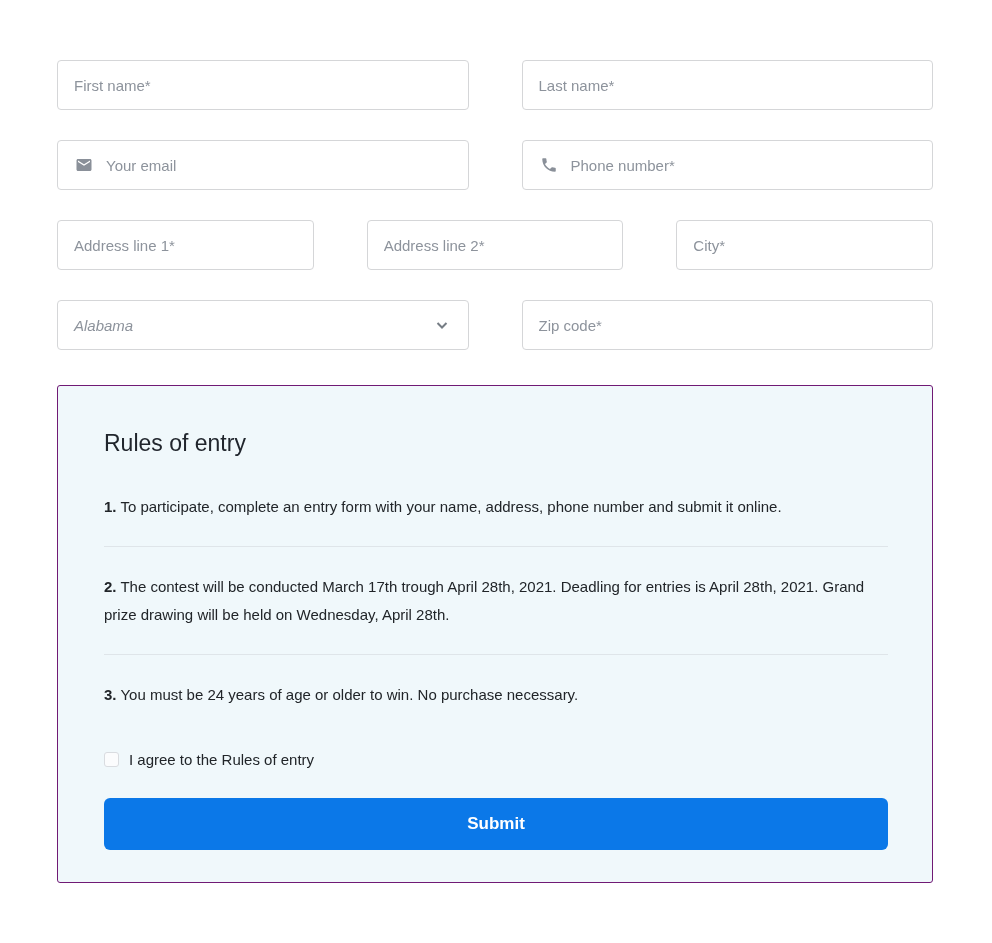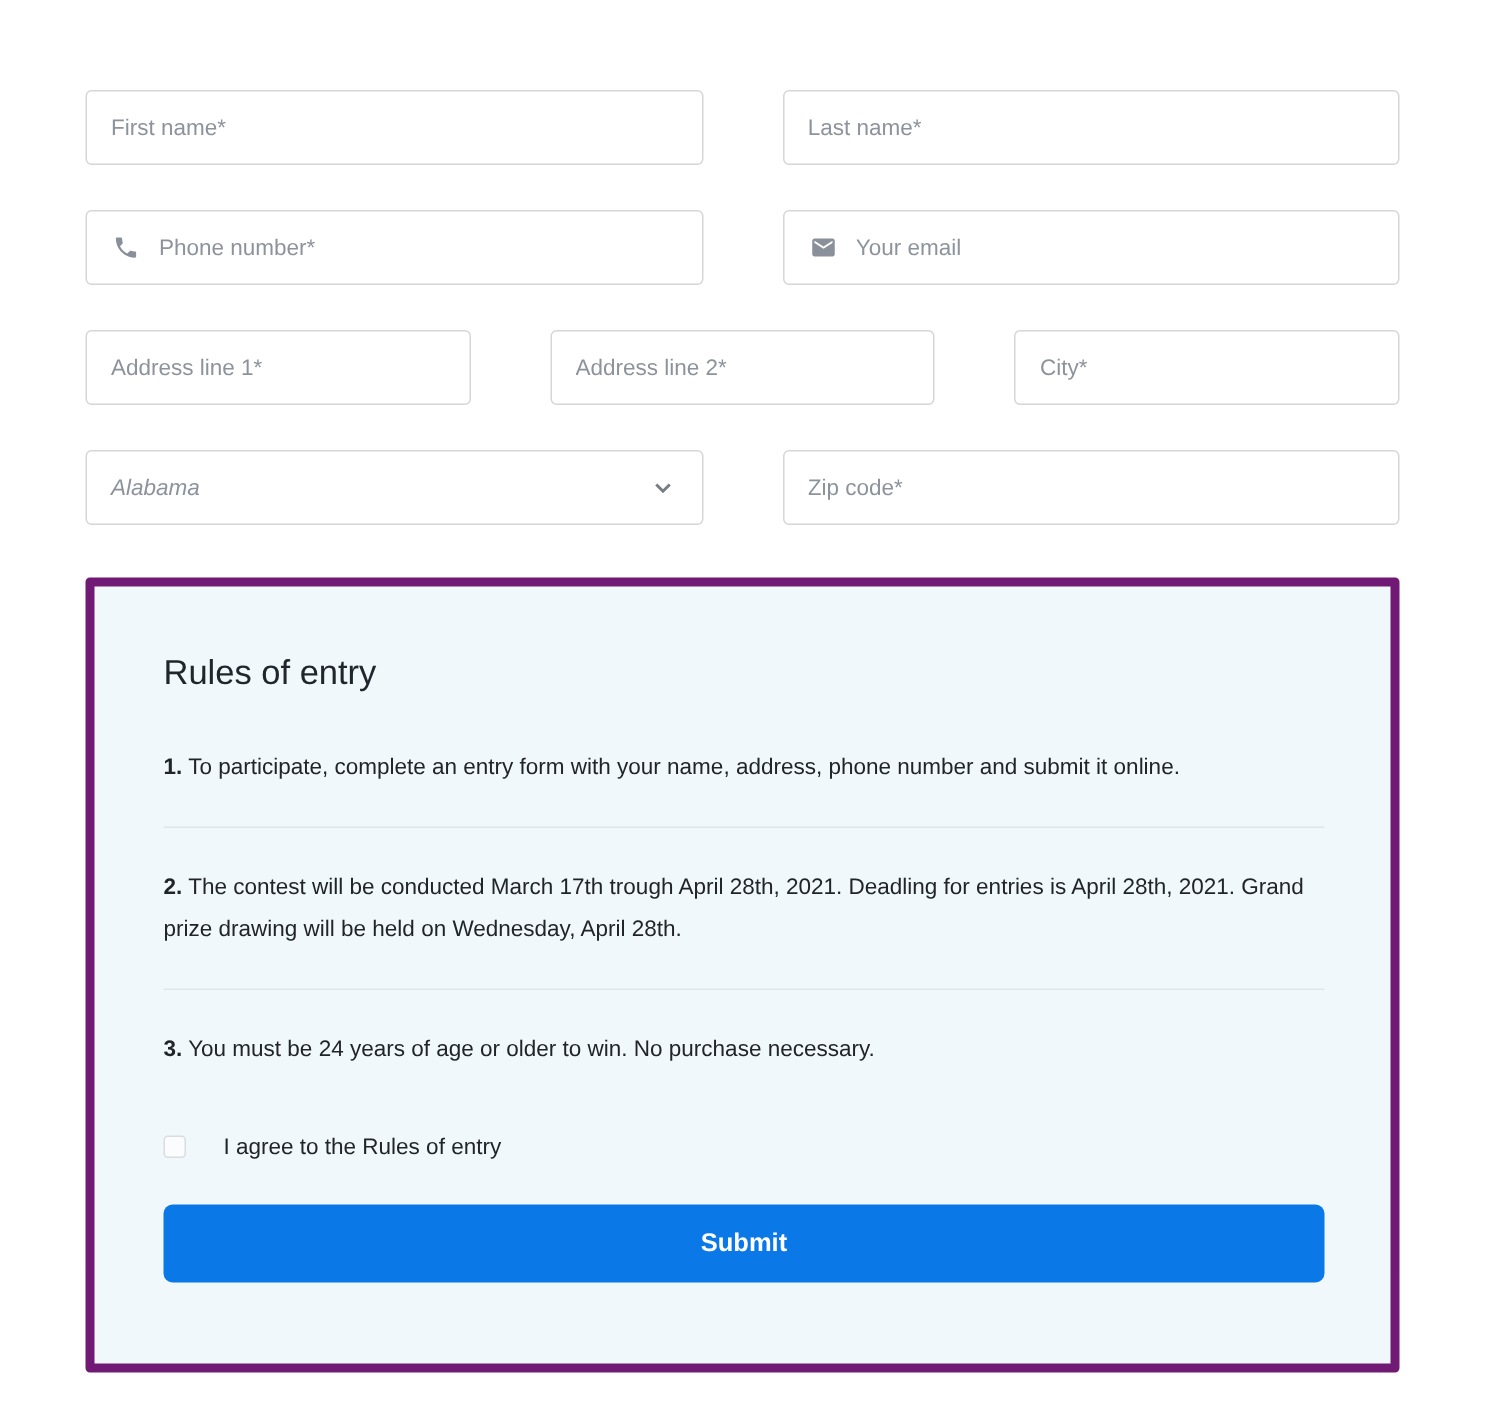--- a/index.html
+++ b/index.html
@@ -58,23 +58,23 @@
   .select-field .select-value {
     font-size: 15px;
     color: #8d939c;
   }
   .select-field .chev { width: 16px; height: 16px; flex: 0 0 auto; margin-right: 2px; }
   .select-field .chev svg { width: 16px; height: 16px; stroke: #767d85; fill: none; stroke-width: 2; }
 
   .rules-panel {
     margin-top: 35px;
     background: #f0f8fb;
-    border: 6px solid #701a75;
+    border: 1px solid #701a75;
     border-radius: 3px;
-    padding: 44px 44px 54px 46px;
+    padding: 44px 44px 32px 46px;
   }
   .rules-title {
     font-size: 23px;
     font-weight: 400;
     color: #21262d;
     margin-bottom: 36px;
   }
   .rule {
     font-size: 15px;
     line-height: 28px;
@@ -96,21 +96,21 @@
   .checkbox {
     width: 15px;
     height: 15px;
     border: 1px solid #d9dce0;
     border-radius: 3px;
     background: #fbfcfd;
     flex: 0 0 auto;
     cursor: pointer;
   }
   .agree-label {
-    margin-left: 25px;
+    margin-left: 10px;
     font-size: 15px;
     color: #212529;
   }
   .submit-btn {
     display: block;
     width: 100%;
     height: 52px;
     margin-top: 30px;
     background: #0b78e8;
     border: none;
@@ -135,32 +135,32 @@
       </div>
       <div class="field">
         <input type="text" placeholder="Last name*" style="">
       </div>
     </div>
 
     <div class="row cols-2">
       <div class="field">
         <span class="lead-icon">
           <svg viewBox="0 0 24 24">
+              <path d="M20 4H4c-1.1 0-1.99.9-1.99 2L2 18c0 1.1.9 2 2 2h16c1.1 0 2-.9 2-2V6c0-1.1-.9-2-2-2zm0 4l-8 5-8-5V6l8 5 8-5v2z"></path>
+            </svg>
+        </span>
+        <input type="text" placeholder="Your email" style="">
+      </div>
+      <div class="field">
+        <span class="lead-icon">
+          <svg viewBox="0 0 24 24">
               <path d="M6.62 10.79c1.44 2.83 3.76 5.15 6.59 6.59l2.2-2.2c.27-.27.67-.36 1.02-.24 1.12.37 2.33.57 3.57.57.55 0 1 .45 1 1V20c0 .55-.45 1-1 1-9.39 0-17-7.61-17-17 0-.55.45-1 1-1h3.5c.55 0 1 .45 1 1 0 1.25.2 2.45.57 3.57.11.35.03.74-.25 1.02l-2.2 2.2z"></path>
             </svg>
         </span>
         <input type="text" placeholder="Phone number*" style="">
-      </div>
-      <div class="field">
-        <span class="lead-icon">
-          <svg viewBox="0 0 24 24">
-              <path d="M20 4H4c-1.1 0-1.99.9-1.99 2L2 18c0 1.1.9 2 2 2h16c1.1 0 2-.9 2-2V6c0-1.1-.9-2-2-2zm0 4l-8 5-8-5V6l8 5 8-5v2z"></path>
-            </svg>
-        </span>
-        <input type="text" placeholder="Your email" style="">
       </div>
     </div>
 
     <div class="row cols-3">
       <div class="field">
         <input type="text" placeholder="Address line 1*" style="">
       </div>
       <div class="field">
         <input type="text" placeholder="Address line 2*" style="">
       </div>

